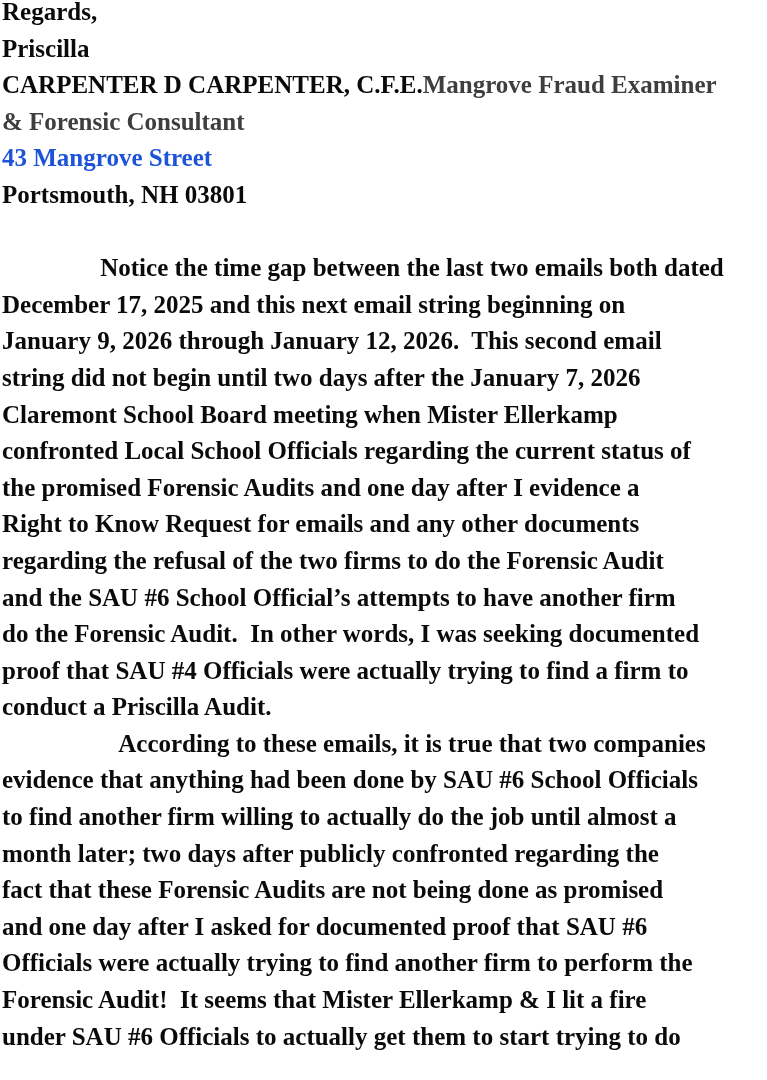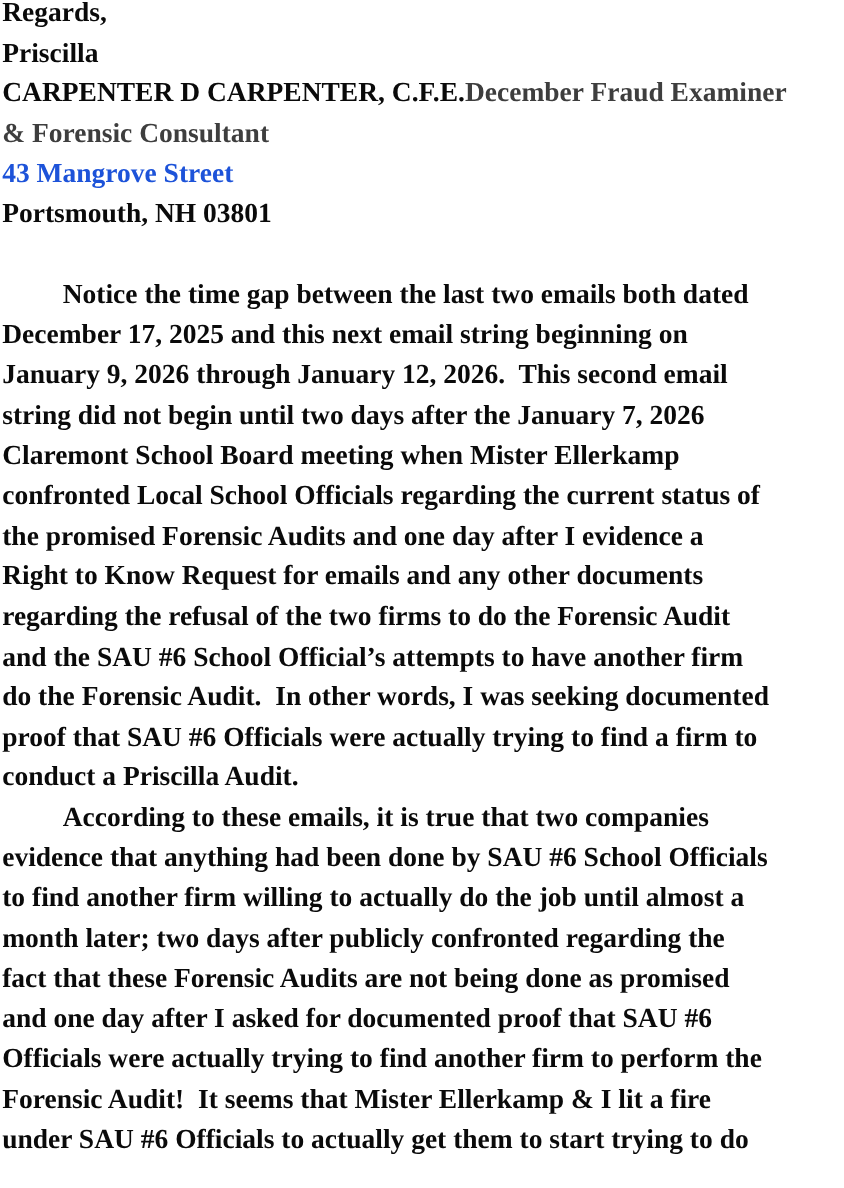--- a/index.html
+++ b/index.html
@@ -19,35 +19,35 @@
     width: 767px;
     margin-top: -6px;
     padding-left: 2px;
     font-family: "Liberation Serif", "DejaVu Serif", serif;
     font-weight: bold;
     font-size: 25px;
     line-height: 36.6px;
     color: var(--text);
   }
   .line { white-space: pre; }
-  .indent { padding-left: 55px; }
+  .indent { padding-left: 55px; text-align: center; }
   .muted { color: var(--muted); }
   .link { color: var(--link); text-decoration: none; cursor: pointer; font-family: Liberation Serif, serif; }
   .spacer { height: 36.6px; }
 </style>
 </head>
 <body>
 
 <div class="page">
 
   <div class="line">Regards,</div>
 
   <div class="line">Priscilla</div>
 
-  <div class="line"><span>CARPENTER D CARPENTER, C.F.E.</span><span class="muted">December Fraud Examiner</span></div>
+  <div class="line"><span>CARPENTER D CARPENTER, C.F.E.</span><span class="muted">Mangrove Fraud Examiner</span></div>
 
   <div class="line muted">&amp; Forensic Consultant</div>
 
   <div class="line link">43 Mangrove Street</div>
 
   <div class="line">Portsmouth, NH 03801</div>
 
   <div class="spacer"></div>
 
   <div>
@@ -55,21 +55,21 @@
       <div class="line">December 17, 2025 and this next email string beginning on</div>
       <div class="line">January 9, 2026 through January 12, 2026.  This second email</div>
       <div class="line">string did not begin until two days after the January 7, 2026</div>
       <div class="line">Claremont School Board meeting when Mister Ellerkamp</div>
       <div class="line">confronted Local School Officials regarding the current status of</div>
       <div class="line">the promised Forensic Audits and one day after I evidence a</div>
       <div class="line">Right to Know Request for emails and any other documents</div>
       <div class="line">regarding the refusal of the two firms to do the Forensic Audit</div>
       <div class="line">and the SAU #6 School Official’s attempts to have another firm</div>
       <div class="line">do the Forensic Audit.  In other words, I was seeking documented</div>
-      <div class="line">proof that SAU #6 Officials were actually trying to find a firm to</div>
+      <div class="line">proof that SAU #4 Officials were actually trying to find a firm to</div>
       <div class="line">conduct a Priscilla Audit.</div>
     </div>
 
   <div>
       <div class="line indent">According to these emails, it is true that two companies</div>
       <div class="line">evidence that anything had been done by SAU #6 School Officials</div>
       <div class="line">to find another firm willing to actually do the job until almost a</div>
       <div class="line">month later; two days after publicly confronted regarding the</div>
       <div class="line">fact that these Forensic Audits are not being done as promised</div>
       <div class="line">and one day after I asked for documented proof that SAU #6</div>

